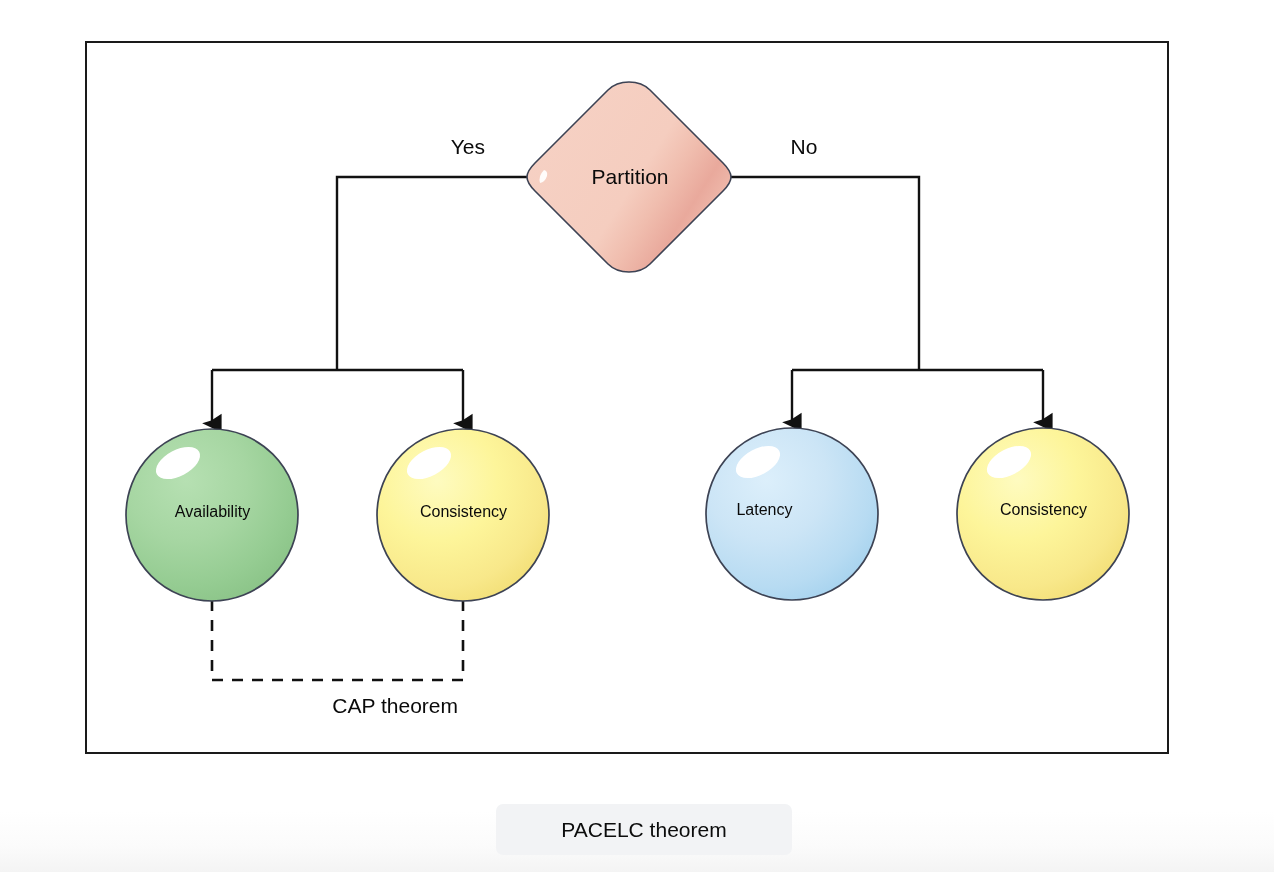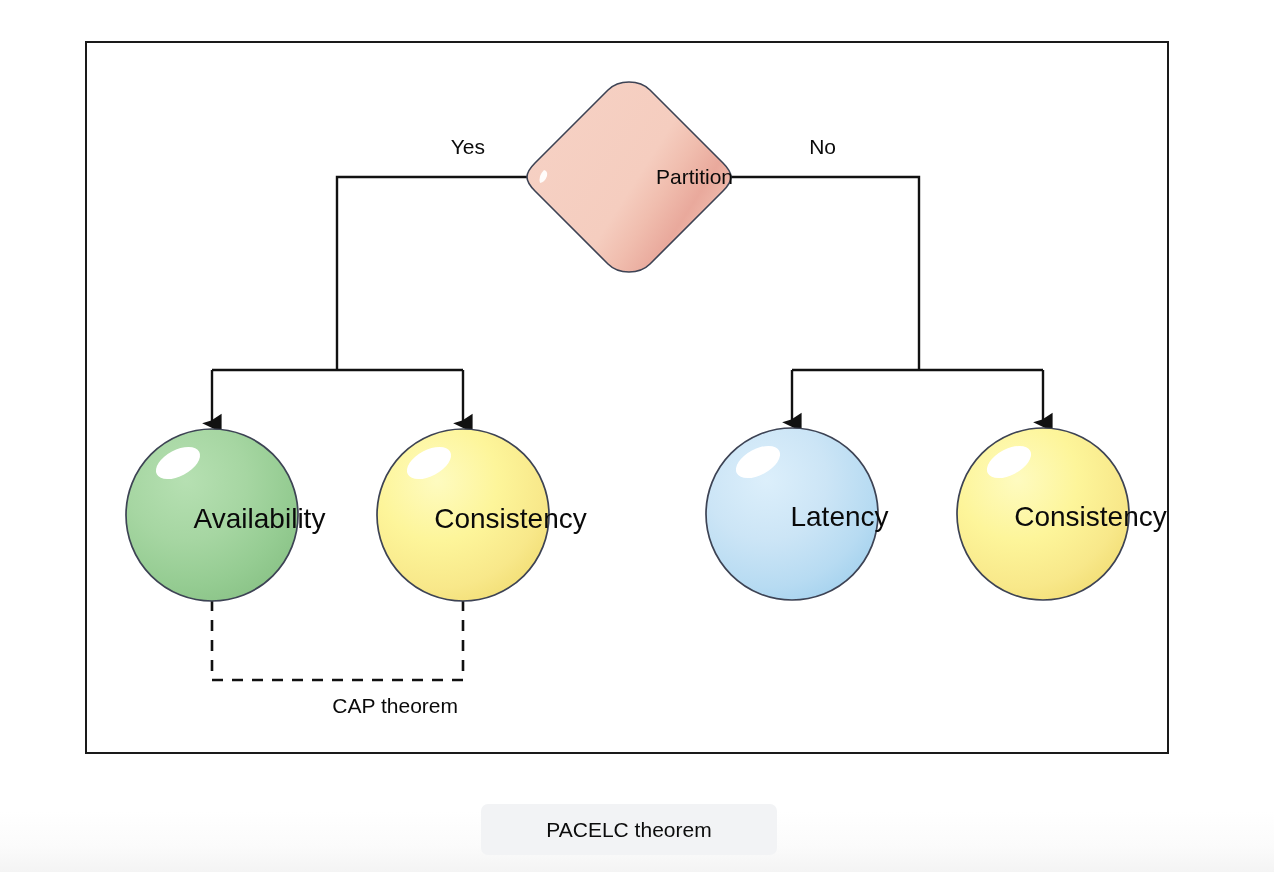--- a/index.html
+++ b/index.html
@@ -45,56 +45,54 @@
     color: #0a0a0a;
     white-space: nowrap;
     pointer-events: none;
     font-weight: 400;
   }
   .diamond-label {
     font-size: 21px;
     left: 527px;
     top: 165px;
     width: 206px;
-    text-align: right;
   }
   .circle-label {
-    font-size: 28px;
-    padding-left: 47px;
+    font-size: 16px;
   }
   .edge-label {
     position: absolute;
     font-size: 21px;
     color: #0a0a0a;
     text-align: center;
     white-space: nowrap;
   }
   #label-yes { left: 385px; top: 135px; width: 100px; text-align: right; }
-  #label-no  { left: 736px; top: 135px; width: 100px; text-align: right; }
+  #label-no  { left: 754px; top: 135px; width: 100px; }
 
   #label-availability  { left: 126px; top: 503px; width: 173px; }
   #label-consistency-1 { left: 377px; top: 503px; width: 173px; }
-  #label-latency       { left: 706px; top: 501px; width: 173px; }
+  #label-latency       { left: 678px; top: 501px; width: 173px; }
   #label-consistency-2 { left: 957px; top: 501px; width: 173px; }
 
   #label-cap {
     position: absolute;
     left: 215px;
     top: 694px;
     width: 243px;
     text-align: right;
     font-size: 21px;
     color: #0a0a0a;
     white-space: nowrap;
   }
 
   
   #caption-box {
     position: absolute;
-    left: 481px;
+    left: 496px;
     top: 804px;
     width: 296px;
     height: 51px;
     background: #f2f3f5;
     border-radius: 7px;
     display: flex;
     align-items: center;
     justify-content: center;
   }
   #caption-text {

